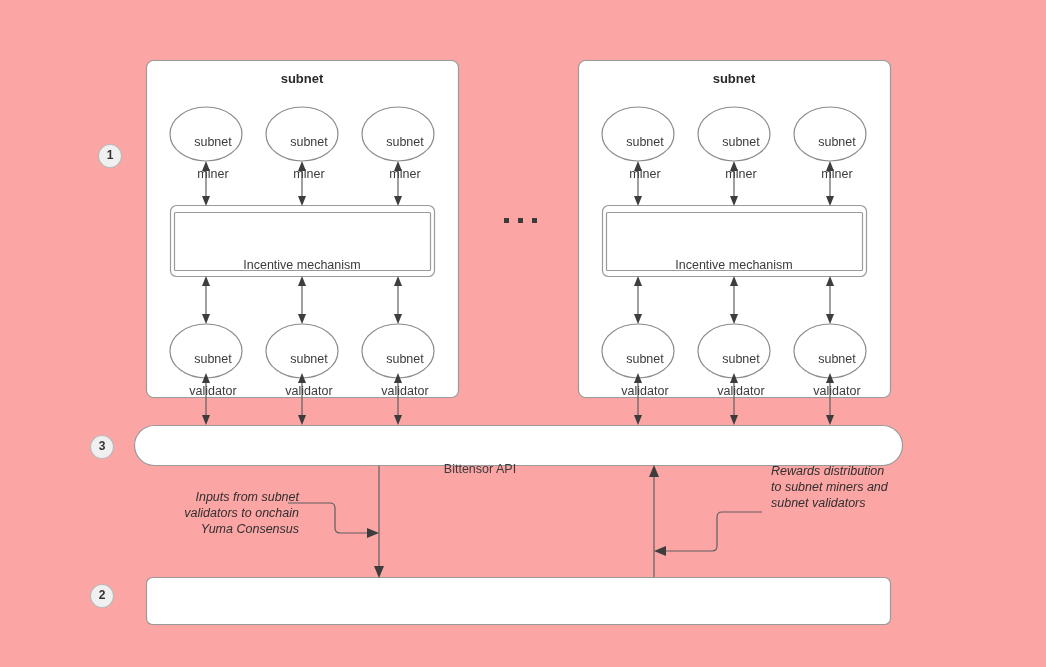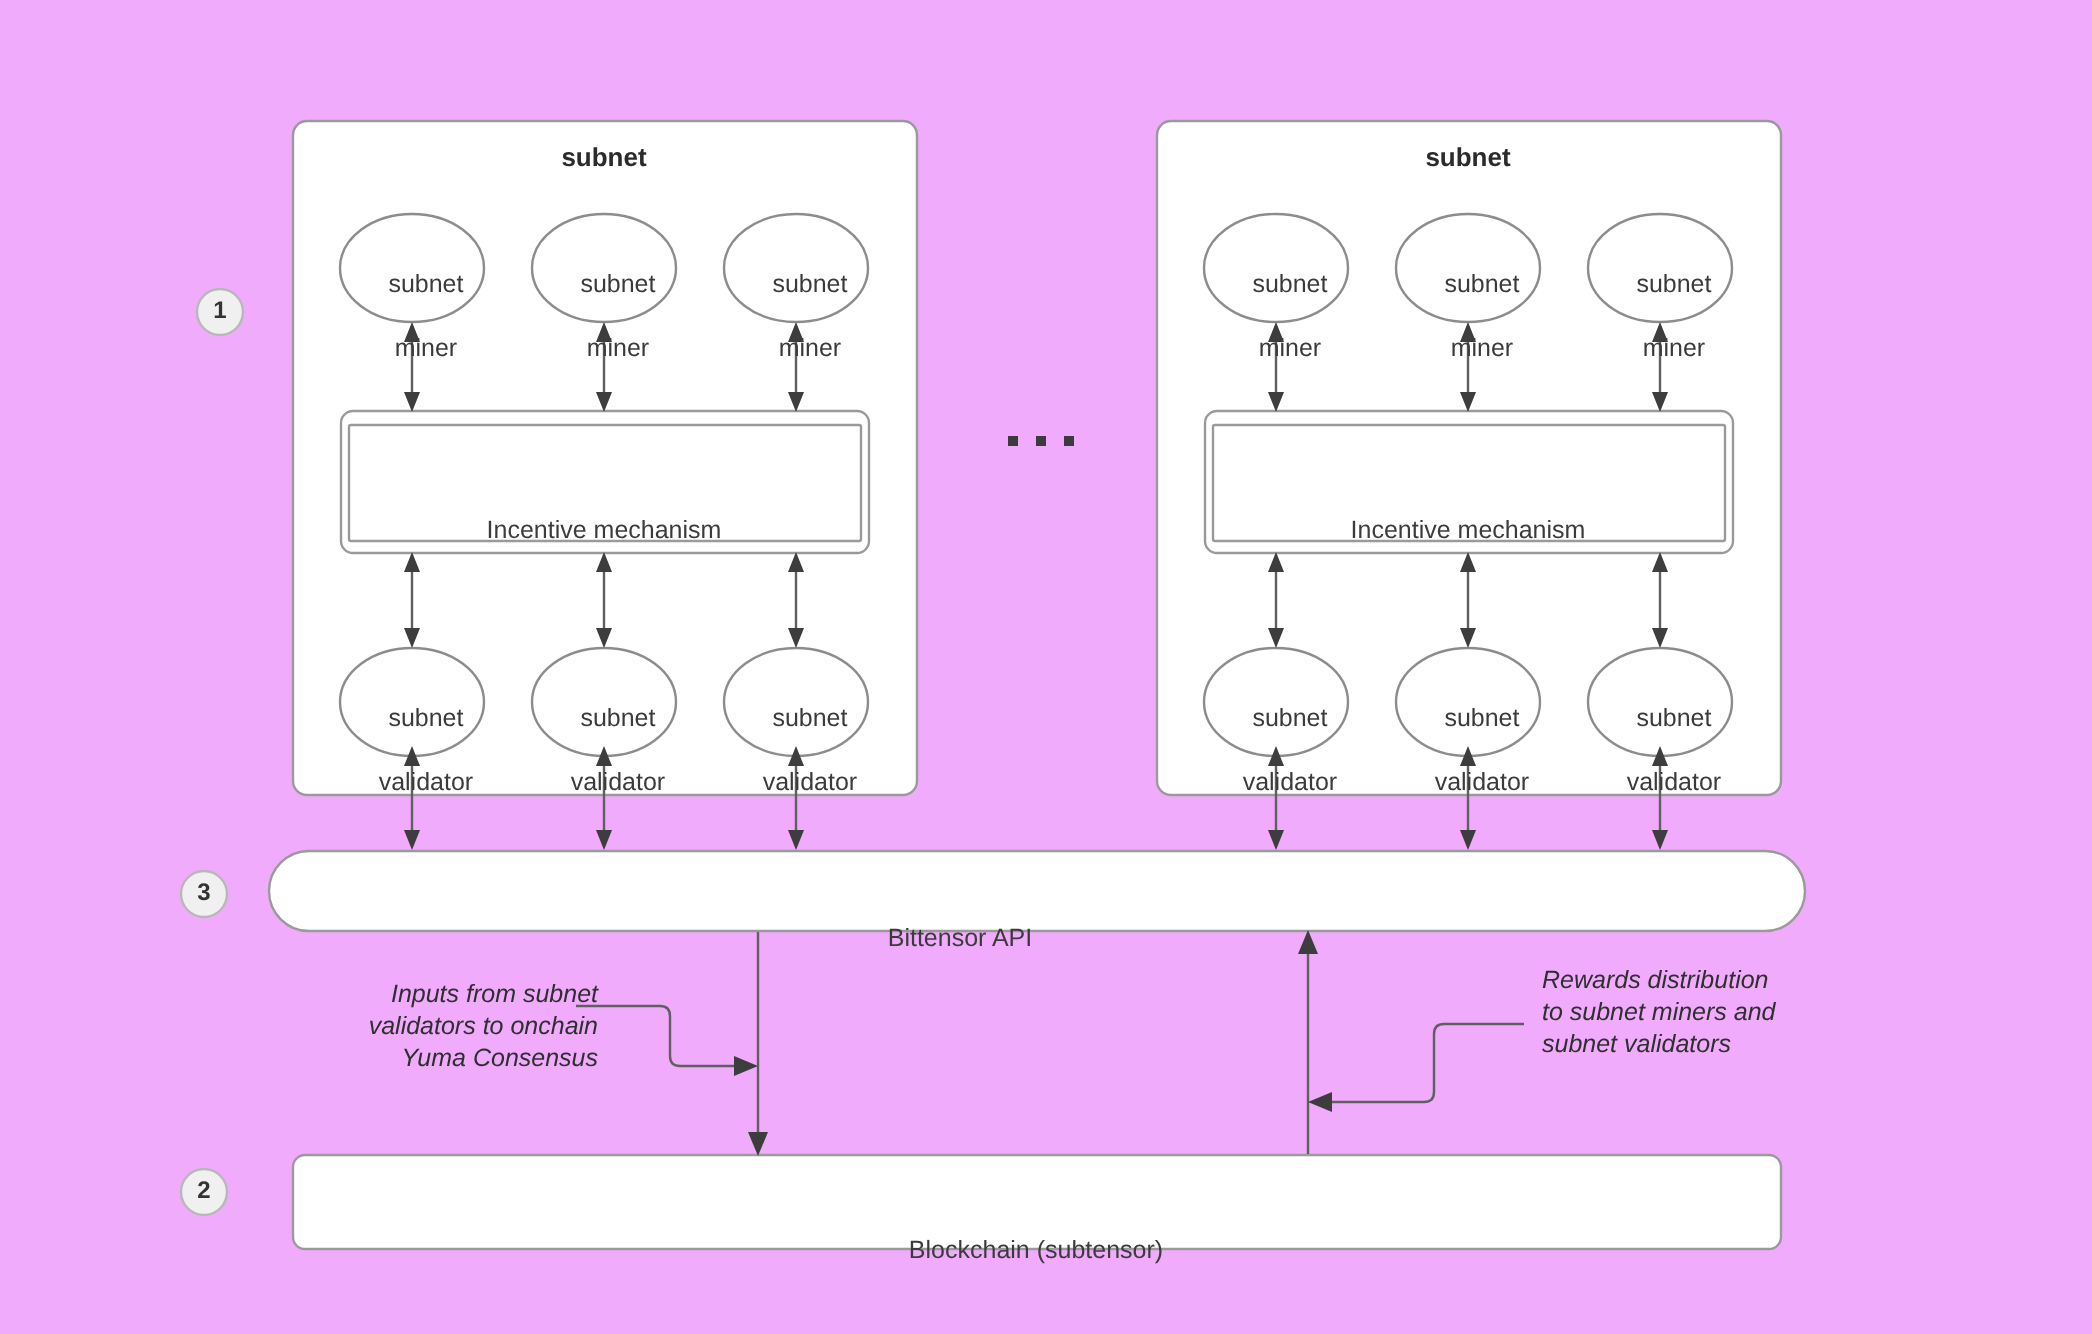--- a/index.html
+++ b/index.html
@@ -7,21 +7,21 @@
     padding: 0;
     background: #ffffff;
   }
   body {
     font-family: "Liberation Sans", sans-serif;
   }
   #canvas {
     position: relative;
     width: 1046px;
     height: 667px;
-    background: #f0abfc;
+    background: #fca5a5;
     overflow: hidden;
     text-decoration: underline;
   }
   svg.layer {
     position: absolute;
     left: 0;
     top: 0;
     width: 1046px;
     height: 667px;
   }
@@ -306,23 +306,22 @@
   </div>
 
   <div class="dots" style="left:504px; top:218px;">
     <span></span>
     <span></span>
     <span></span>
   </div>
 
   <div class="lbl lbl-bar" style="left:134px; top:438px; width:692px;">Bittensor API</div>
 
-  <div class="lbl lbl-bar" style="left:146px; top:594px; width:744px;">Blockchain (subtensor)</div>
 
   <div class="lbl lbl-italic" style="left:153px; top:489px; width:146px; text-align:right;">Inputs from subnet validators to onchain Yuma Consensus</div>
 
-  <div class="lbl lbl-italic" style="left:771px; top:482px; width:126px; text-align:left;">Rewards distribution to subnet miners and subnet validators</div>
+  <div class="lbl lbl-italic" style="left:771px; top:463px; width:126px; text-align:left;">Rewards distribution to subnet miners and subnet validators</div>
 
   <div class="lbl lbl-marker" style="left:99px; top:148px; width:22px;">1</div>
   <div class="lbl lbl-marker" style="left:91px; top:439px; width:22px;">3</div>
   <div class="lbl lbl-marker" style="left:91px; top:588px; width:22px;">2</div>
 
 </div>
 
 </body></html>

